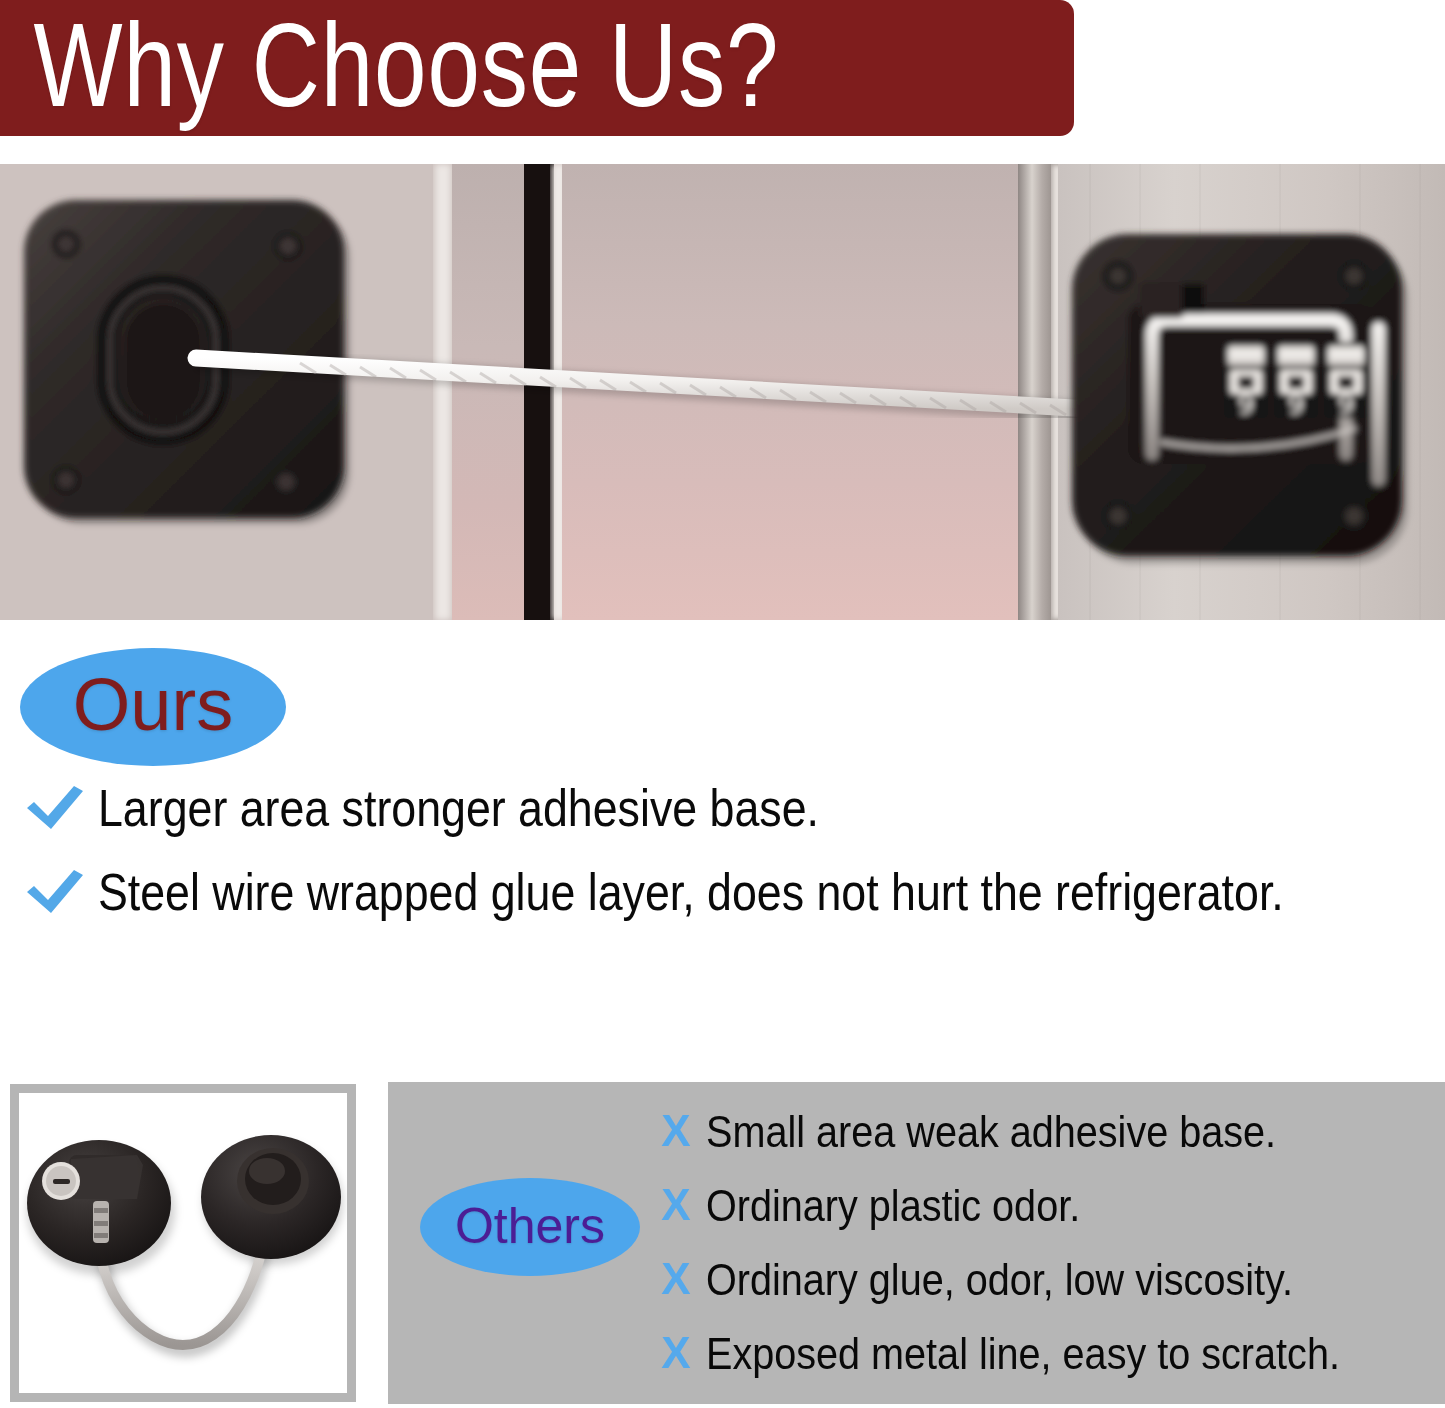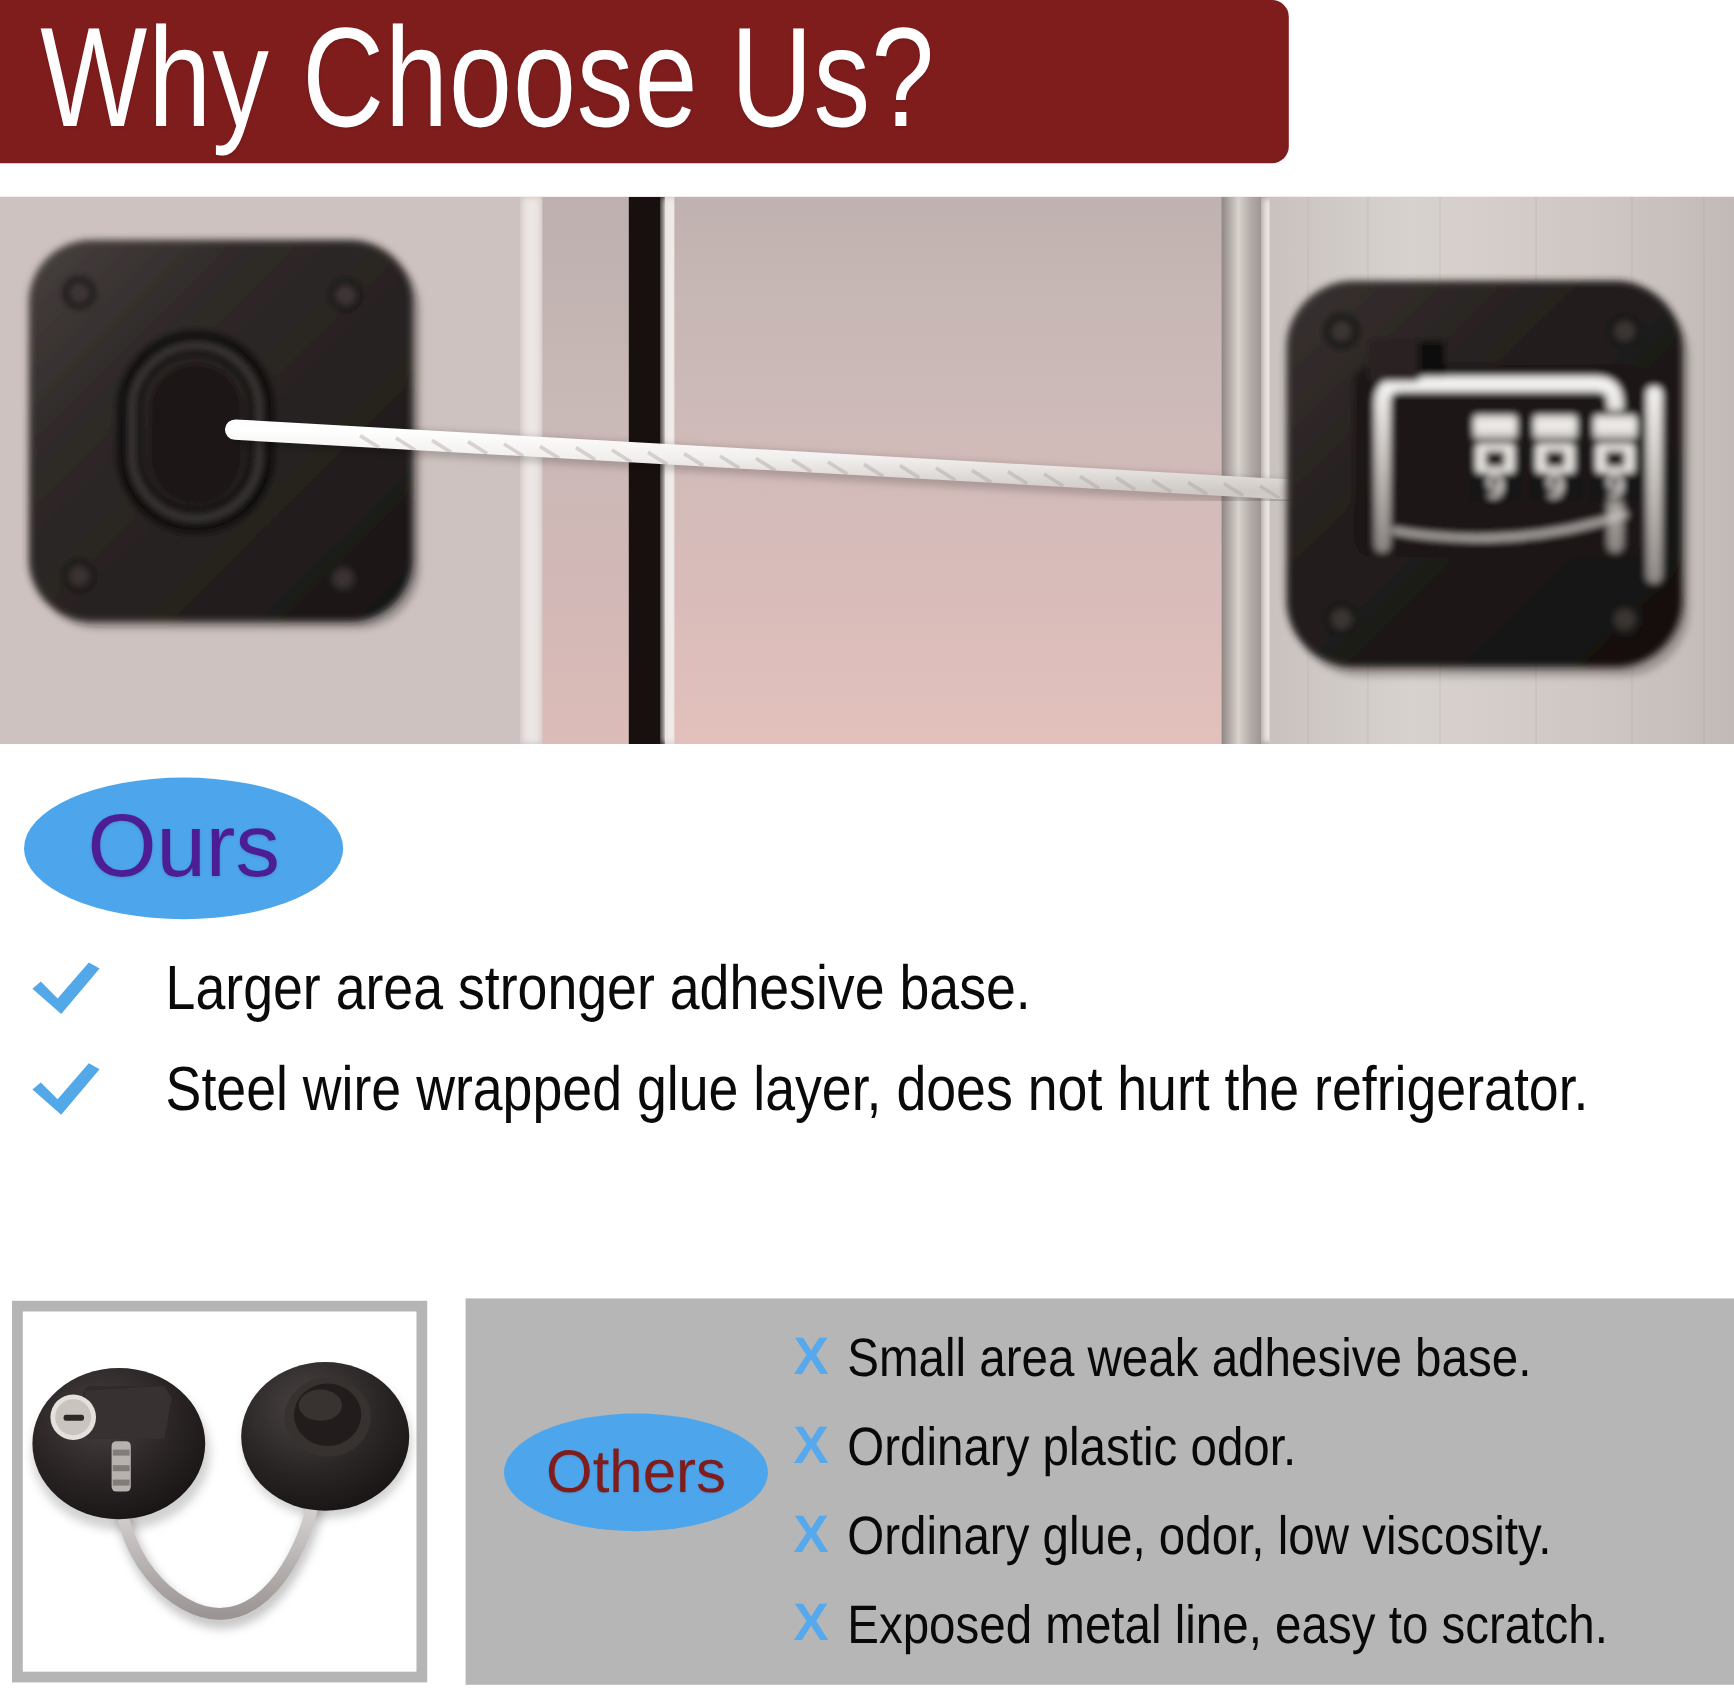--- a/index.html
+++ b/index.html
@@ -63,40 +63,38 @@
     left: 20px; top: 648px;
     width: 266px;
     height: 118px;
     background: #4da6ec;
     border-radius: 50%;
     display: flex;
     align-items: center;
     justify-content: center;
   }
   .ours-badge-label {
-    color: #4c1d95;
+    color: #7f1d1d;
     font-size: 74px;
     font-weight: 400;
     line-height: 1;
     letter-spacing: 0px;
     margin-top: -4px;
     text-shadow: 0 1px 3px rgba(0,0,0,0.14);
   }
 
   
   .ours-list {
     position: absolute;
     left: 24px; top: 782px;
     width: 1400px;
   }
   .ours-item {
     display: flex;
-    align-items: center;
     height: 84px;
-    gap: 40px;
   }
   .check-icon {
     flex: 0 0 auto;
     width: 62px;
     height: 52px;
     margin-right: 12px;
     display: block;
   }
   .ours-text {
     color: #0a0a0a;
@@ -133,21 +131,21 @@
     left: 32px; top: 96px;
     width: 220px;
     height: 98px;
     background: #4da6ec;
     border-radius: 50%;
     display: flex;
     align-items: center;
     justify-content: center;
   }
   .others-badge-label {
-    color: #7f1d1d;
+    color: #4c1d95;
     font-size: 50px;
     font-weight: 400;
     line-height: 1;
     margin-top: -2px;
     text-shadow: 0 1px 2px rgba(0,0,0,0.12);
   }
   .others-list {
     position: absolute;
     left: 270px; top: 12px;
     width: 790px;

